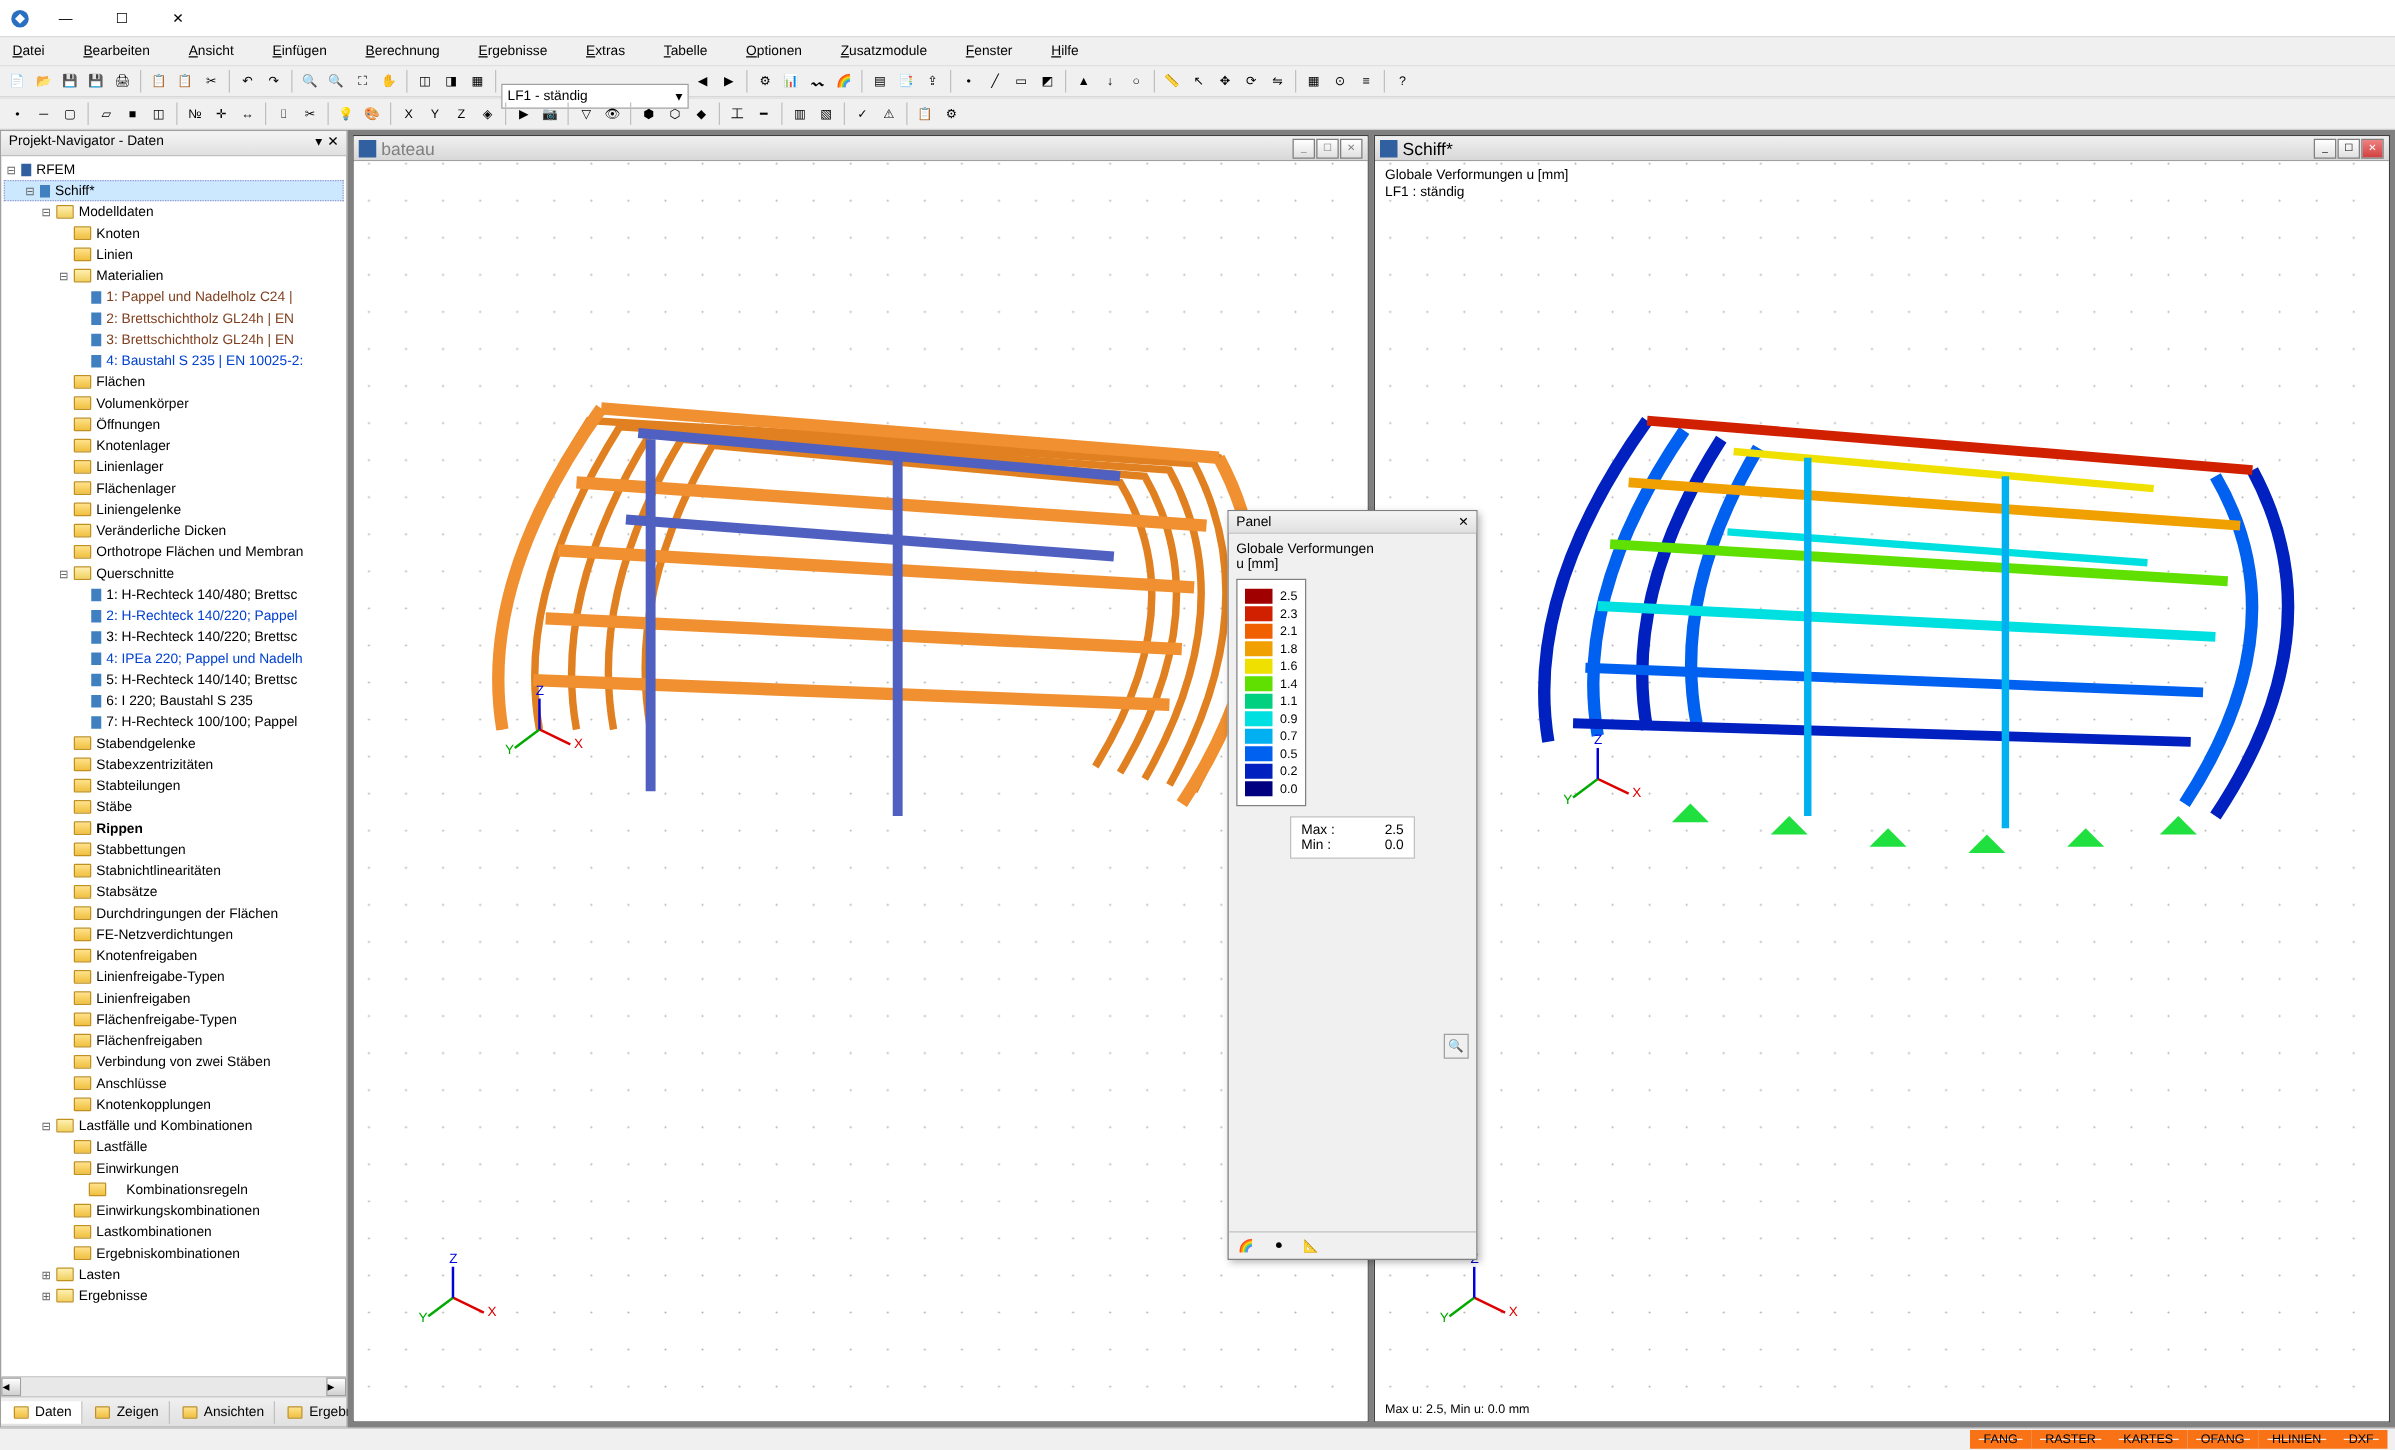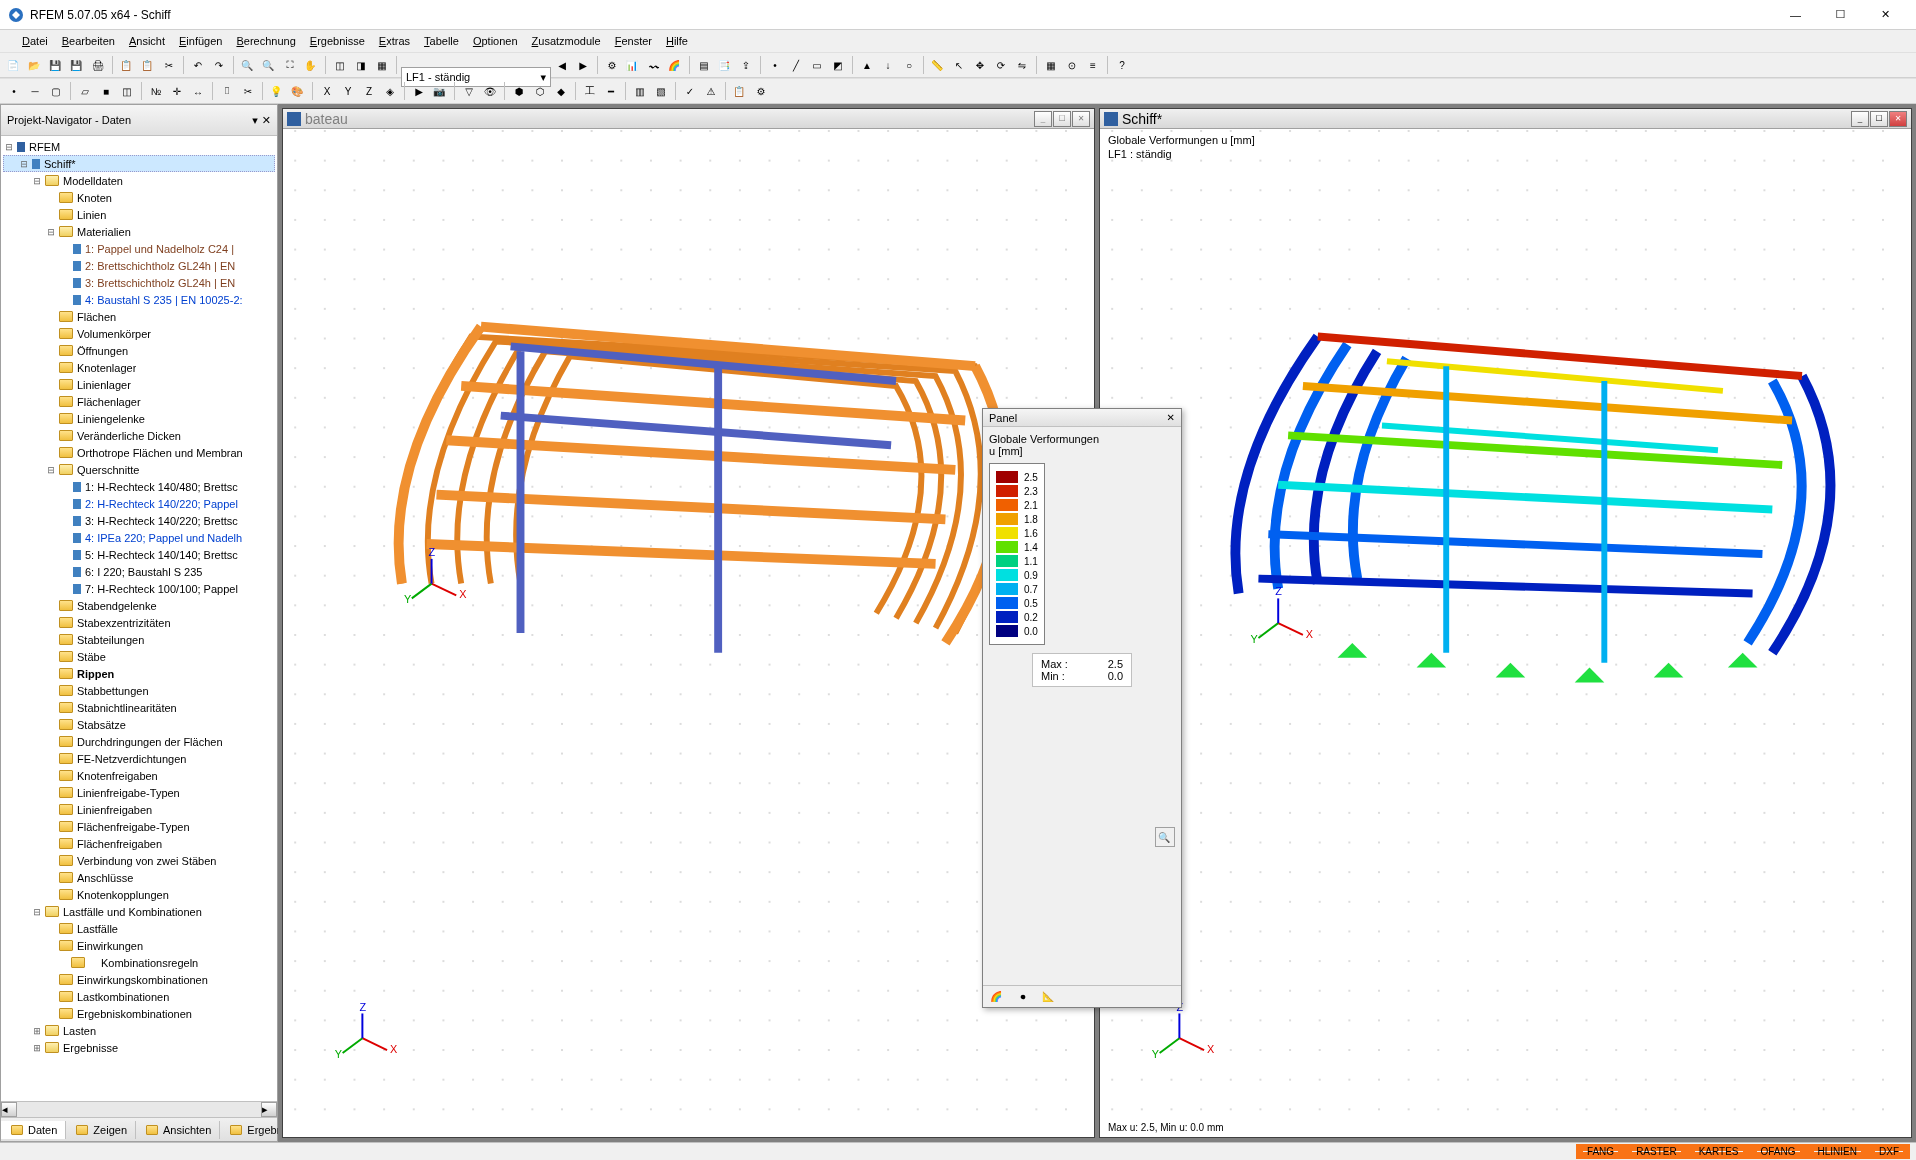--- a/index.html
+++ b/index.html
@@ -4,33 +4,33 @@
 <style>
 * { margin: 0; padding: 0; box-sizing: border-box; font-family: Tahoma, Arial, sans-serif; font-size: 11px; }
 body { background: #f0f0f0; width: 1916px; height: 1160px; overflow: hidden; }
 
 .titlebar { height: 30px; background: #fff; display: flex; align-items: center; padding: 0 8px; border-bottom: 1px solid #d0d0d0; }
 .titlebar .app-icon { width: 16px; height: 16px; margin-right: 6px; }
 .titlebar .title { flex: 1; font-size: 12px; }
 .titlebar .win-controls { display: flex; gap: 0; }
 .titlebar .win-btn { width: 45px; height: 28px; display: flex; align-items: center; justify-content: center; cursor: pointer; }
 
-.menubar { height: 22px; background: #f0f0f0; display: flex; align-items: center; padding: 0 16px; gap: 2px; }
+.menubar { height: 22px; background: #f0f0f0; display: flex; align-items: center; padding: 0 4px; gap: 19px; }
 .menubar .menu-item { padding: 2px 6px; cursor: pointer; }
 .menubar .menu-item u { text-decoration: underline; }
 
 .toolbar { height: 26px; background: #f0f0f0; border-top: 1px solid #e0e0e0; border-bottom: 1px solid #d0d0d0; display: flex; align-items: center; padding: 0 4px; gap: 1px; }
 .tbtn { width: 20px; height: 20px; display: inline-flex; align-items: center; justify-content: center; cursor: pointer; border: 1px solid transparent; font-size: 10px; }
 .tsep { width: 1px; height: 18px; background: #c0c0c0; margin: 0 3px; }
 .tcombo { height: 20px; border: 1px solid #a0a0a0; background: #fff; padding: 0 4px; min-width: 150px; display: inline-flex; align-items: center; margin-top: 24px; }
 
 .main-area { display: flex; height: calc(100% - 30px - 22px - 26px - 26px - 18px); }
 
 .nav-panel { width: 278px; background: #fff; border: 1px solid #a0a0a0; display: flex; flex-direction: column; }
-.nav-title { height: 31px; background: linear-gradient(#f5f5f5,#e0e0e0); border-bottom: 1px solid #c0c0c0; padding: 2px 6px; display: flex; align-items: center; justify-content: space-between; font-size: 11px; }
+.nav-title { height: 20px; background: linear-gradient(#f5f5f5,#e0e0e0); border-bottom: 1px solid #c0c0c0; padding: 2px 6px; display: flex; align-items: flex-start; justify-content: space-between; font-size: 11px; }
 .nav-title .nav-ctrls { display: flex; gap: 4px; font-size: 10px; }
 .tree { flex: 1; overflow: auto; padding: 2px; }
 .tree-item { display: flex; align-items: center; height: 17px; white-space: nowrap; cursor: pointer; }
 .tree-item.selected { background: #cce8ff; border: 1px dotted #99c; }
 .tree-toggle { width: 12px; text-align: center; color: #666; font-size: 9px; user-select: none; }
 .tree-icon { width: 16px; height: 14px; margin: 0 2px; display: inline-flex; align-items: center; justify-content: center; }
 .tree-icon.folder { background: linear-gradient(#ffe28a,#f0c040); border: 1px solid #c09020; border-radius: 1px; width: 14px; height: 11px; }
 .tree-icon.folder-open { background: linear-gradient(#fff0b0,#f0d060); border: 1px solid #c09020; border-radius: 1px; width: 14px; height: 11px; }
 .tree-icon.item { background: #4080c0; width: 8px; height: 10px; }
 .tree-label { padding-left: 2px; overflow: hidden; text-overflow: ellipsis; }
@@ -77,21 +77,20 @@
 
 </style>
 </head>
 <body>
 
 <div class="titlebar">
   <svg class="app-icon" viewBox="0 0 16 16">
       <circle cx="8" cy="8" r="7" fill="#2a70c0"></circle>
       <path d="M4 8 L8 4 L12 8 L8 12 Z" fill="#fff"></path>
     </svg>
-  <div class="title">RFEM 5.07.05 x64 - Schiff</div>
   <div class="win-controls">
     <div class="win-btn">—</div>
     <div class="win-btn">☐</div>
     <div class="win-btn close">✕</div>
   </div>
 </div>
 
 <div class="menubar" id="menubar">
     <span class="menu-item"><u>D</u>atei</span>
     <span class="menu-item"><u>B</u>earbeiten</span>

